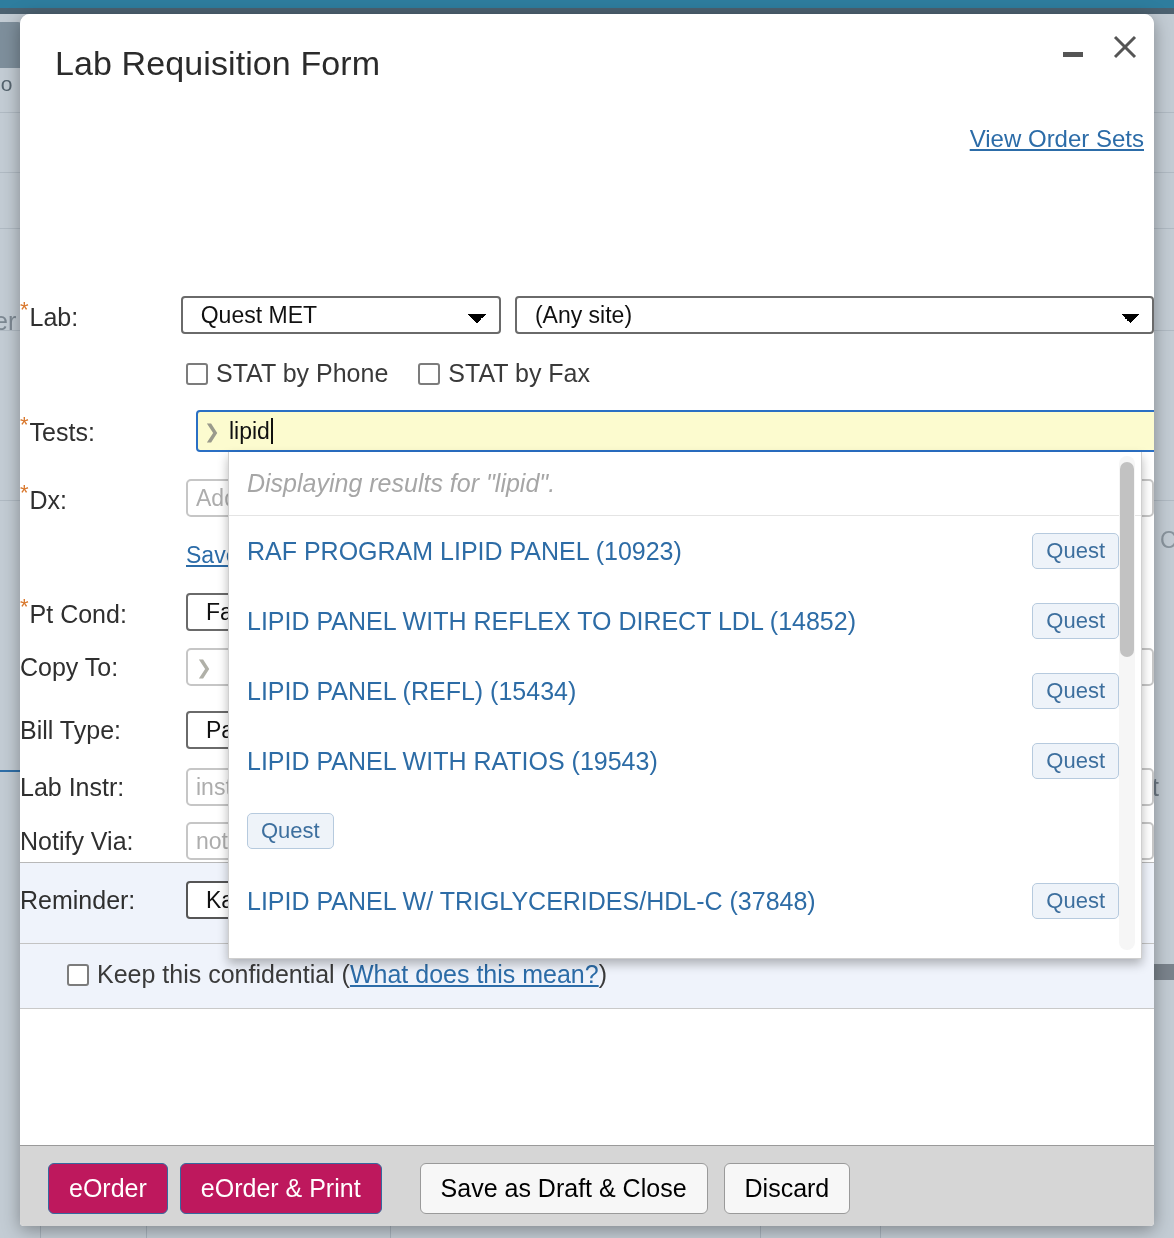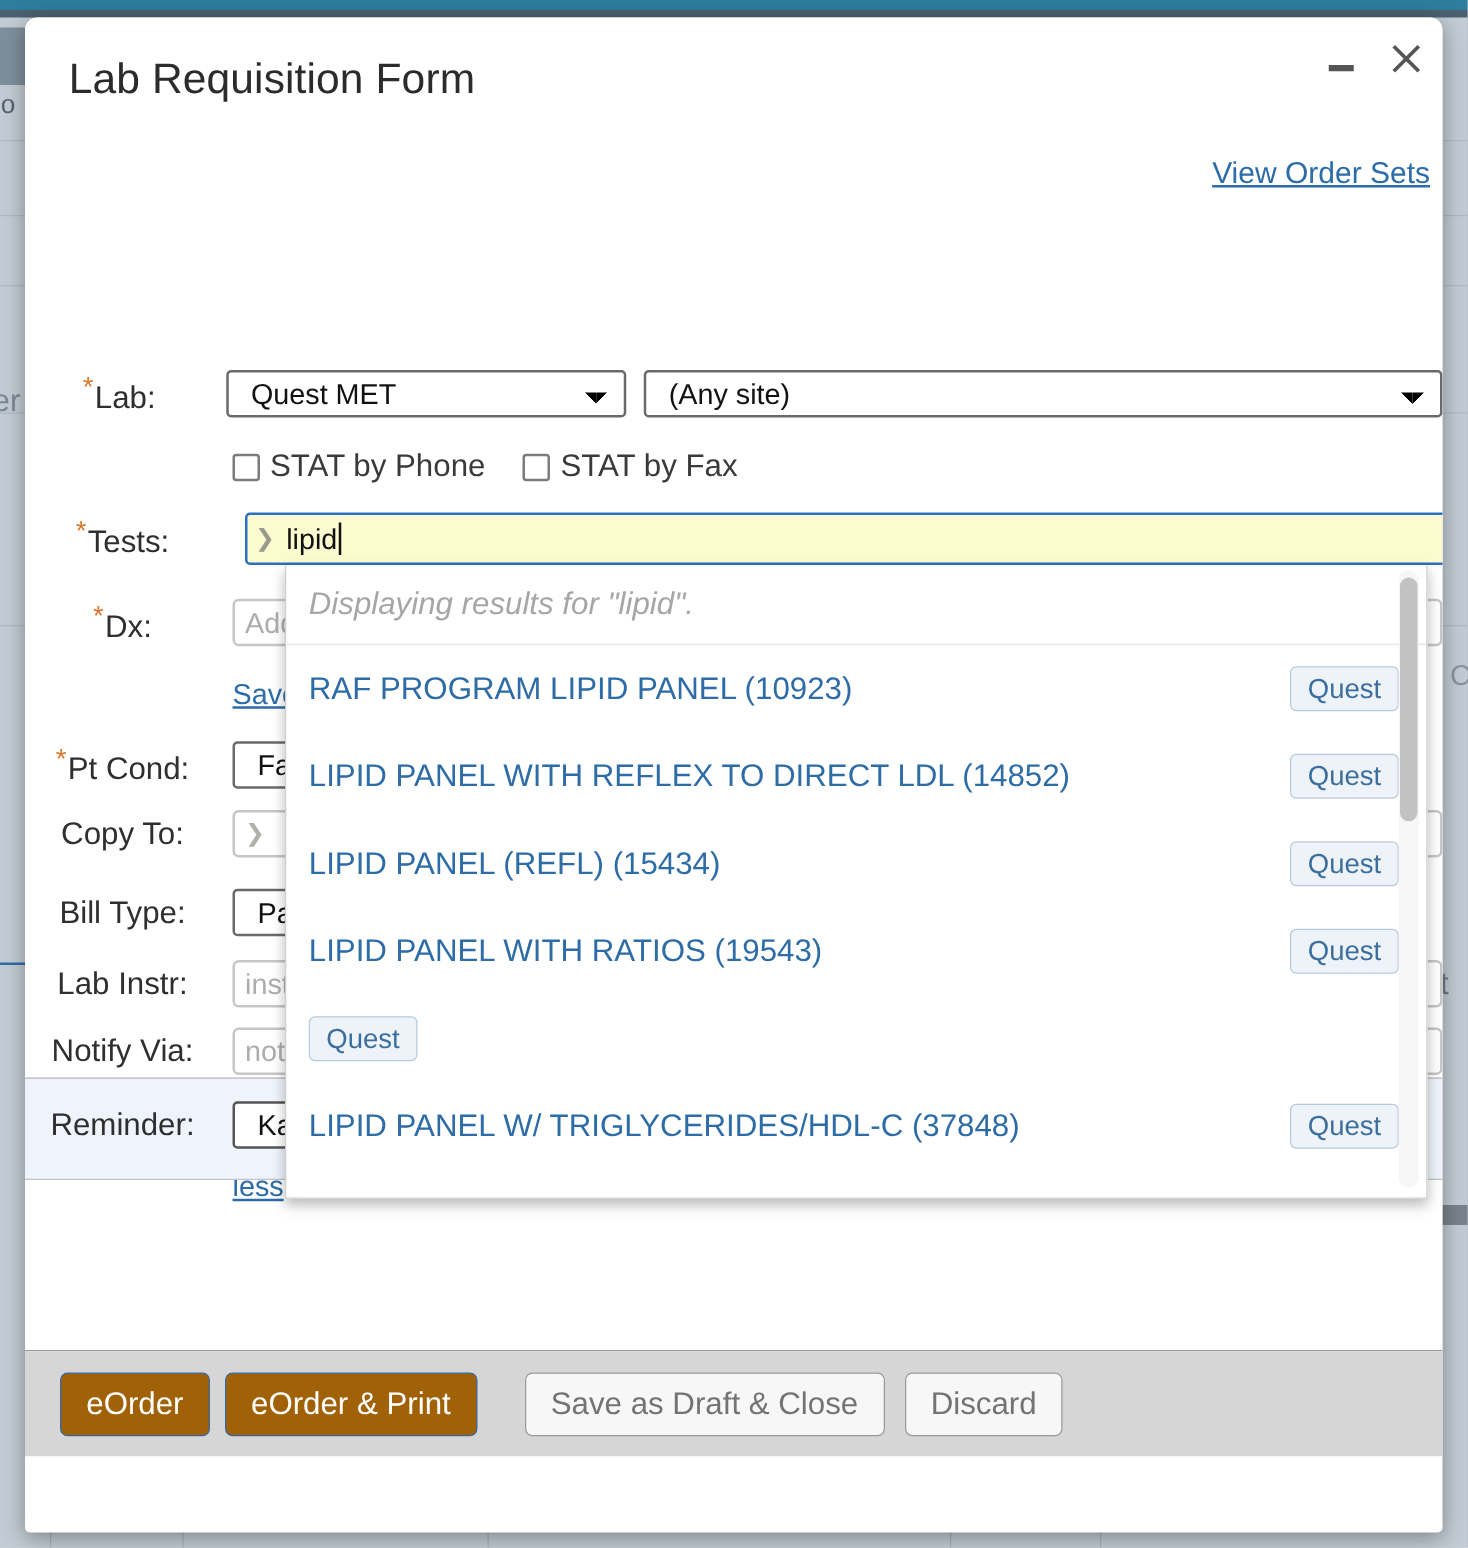--- a/index.html
+++ b/index.html
@@ -115,21 +115,21 @@
   }
 
   .row {
     position: absolute;
     left: 0; width: 100%;
     display: flex;
     align-items: center;
   }
   .lbl {
     width: 166px;
-    text-align: center;
+    text-align: left;
     font-size: 25px;
     color: #2f2f2f;
     padding-right: 10px;
     position: relative;
     box-sizing: border-box;
     white-space: nowrap;
   }
   .req {
     color: #d9782d;
     font-size: 22px;
@@ -299,28 +299,28 @@
   }
   .btn {
     font-family: "Liberation Sans", sans-serif;
     font-size: 25px;
     padding: 10px 20px;
     border-radius: 6px;
     cursor: pointer;
     box-sizing: border-box;
   }
   .btn-primary {
-    background: #a16207;
+    background: #be185d;
     border: 1px solid #35699f;
     color: #fff;
   }
   .btn-default {
     background: #f7f7f7;
     border: 1px solid #9a9a9a;
-    color: #737373;
+    color: #000000;
     margin-left: 4px;
   }
   #cal-icon {
     width: 26px; height: 26px;
     border: 2px solid #9aa4b0;
     border-radius: 3px;
     background: #fff;
     position: relative;
     box-sizing: border-box;
   }
@@ -504,20 +504,28 @@
         <span>Reminder:</span>
       </div>
       <select class="std" id="reminder-select" style="width:574px; border-color:#555;"><option>Karin Feng, MD</option></select>
       <div class="fakefield" style="width:220px; margin-left:24px; display:flex; align-items:center; justify-content:space-between; background:#f7f8fb; border-color:#cfd4db;">
         <span style="color:#b2b2b2; font-size:24px;">no reminder</span>
         <span id="cal-icon"></span>
       </div>
     </div>
   </div>
 
+  <div id="confidential-band">
+    <div class="row" style="top:16px; padding-left:47px;">
+      <span class="chk"></span>
+      <span class="chk-lbl">Keep this confidential (</span>
+      <span class="linkish" style="font-size:25px;">What does this mean?</span>
+      <span class="chk-lbl" style="margin-left:0;">)</span>
+    </div>
+  </div>
 
   <div id="white-gap"></div>
 
   <div id="footer">
     <button class="btn btn-primary">eOrder</button>
     <button class="btn btn-primary">eOrder &amp; Print</button>
     <button class="btn btn-default" style="margin-left:26px;">Save as Draft &amp; Close</button>
     <button class="btn btn-default">Discard</button>
   </div>
 </div>

